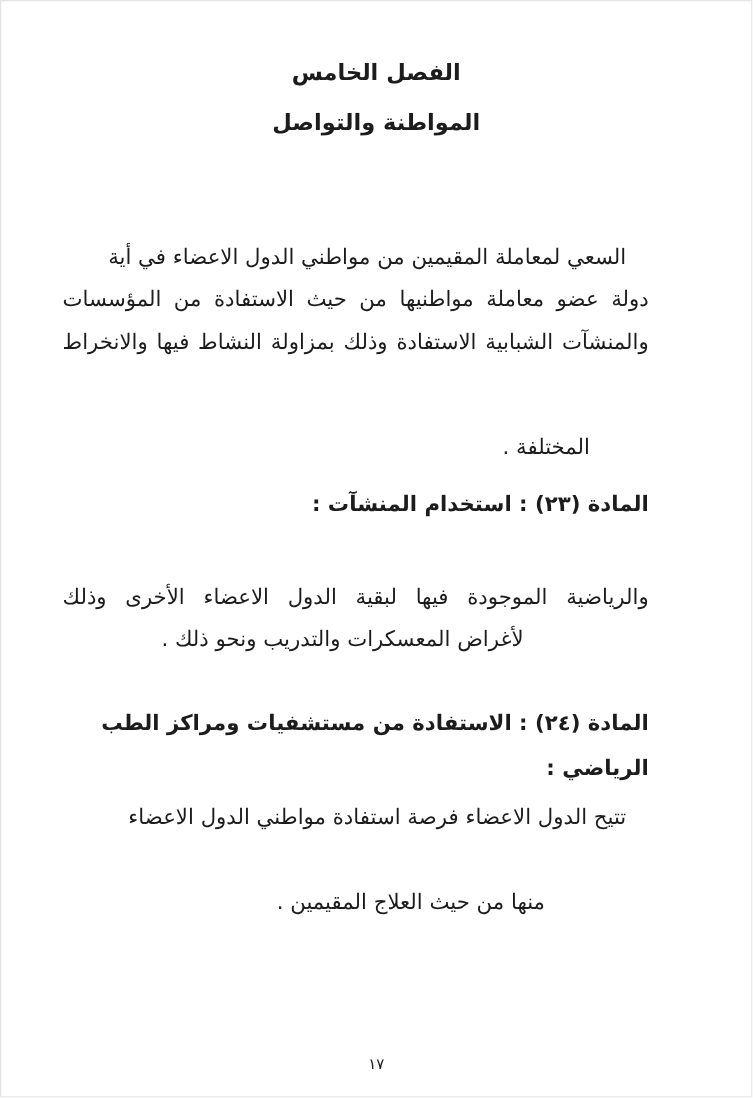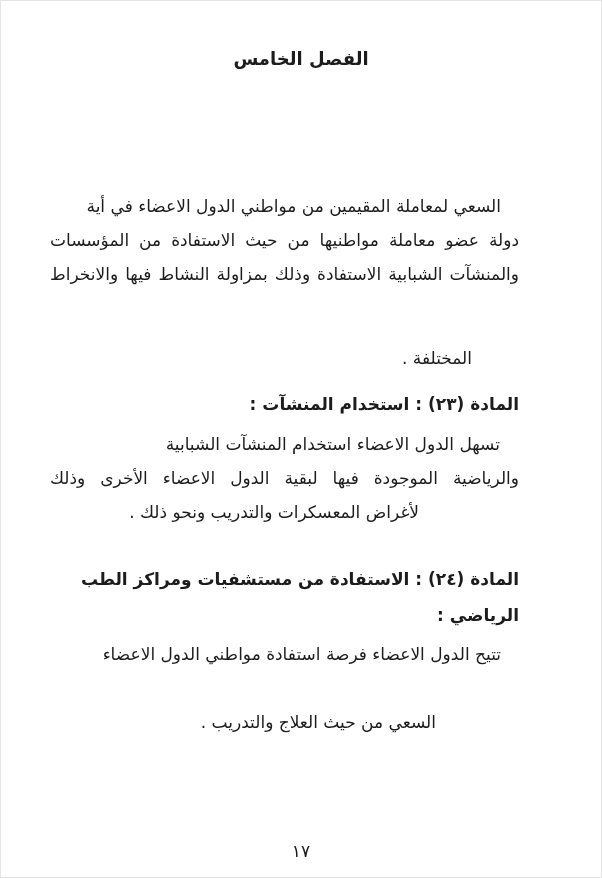--- a/index.html
+++ b/index.html
@@ -57,39 +57,39 @@
   #p2l1  { top: 431px; right: 101px; }
   #p2l2  { top: 465px; }
   #p2l3  { top: 499px; right: 182px; }
 
   #h24a  { top: 566px; right: 82px; }
   #h24b  { top: 602px; right: 82px; }
   #p3l1  { top: 641px; right: 100px; }
   #p3l2  { top: 675px; }
   #p3l3  { top: 709px; right: 165px; }
 
-  #pgnum { top: 838px; font-size: 17px; }
+  #pgnum { top: 838px; font-size: 12px; }
 </style>
 </head>
 <body>
 
 <div class="page">
 
   <div id="ct1" class="ln bold center chapter">الفصل الخامس</div>
+  <div id="ct2" class="ln bold center chapter">المواطنة والتواصل</div>
 
   <div id="p1l1" class="ln">السعي لمعاملة المقيمين من مواطني الدول الاعضاء في أية</div>
   <div id="p1l2" class="ln just">دولة عضو معاملة مواطنيها من حيث الاستفادة من المؤسسات</div>
   <div id="p1l3" class="ln just">والمنشآت الشبابية الاستفادة وذلك بمزاولة النشاط فيها والانخراط</div>
   <div id="p1l5" class="ln">المختلفة .</div>
 
   <div id="h23" class="ln bold">المادة (٢٣) : استخدام المنشآت :</div>
-  <div id="p2l1" class="ln">تسهل الدول الاعضاء استخدام المنشآت الشبابية</div>
   <div id="p2l3" class="ln">لأغراض المعسكرات والتدريب ونحو ذلك .</div>
   <div id="p2l2" class="ln just">والرياضية الموجودة فيها لبقية الدول الاعضاء الأخرى وذلك</div>
 
   <div id="h24a" class="ln bold">المادة (٢٤) : الاستفادة من مستشفيات ومراكز الطب</div>
   <div id="h24b" class="ln bold">الرياضي :</div>
   <div id="p3l1" class="ln">تتيح الدول الاعضاء فرصة استفادة مواطني الدول الاعضاء</div>
-  <div id="p3l3" class="ln">السعي من حيث العلاج والتدريب .</div>
+  <div id="p3l3" class="ln">منها من حيث العلاج المقيمين .</div>
 
   <div id="pgnum" class="ln center">١٧</div>
 
 </div>
 
 </body></html>

